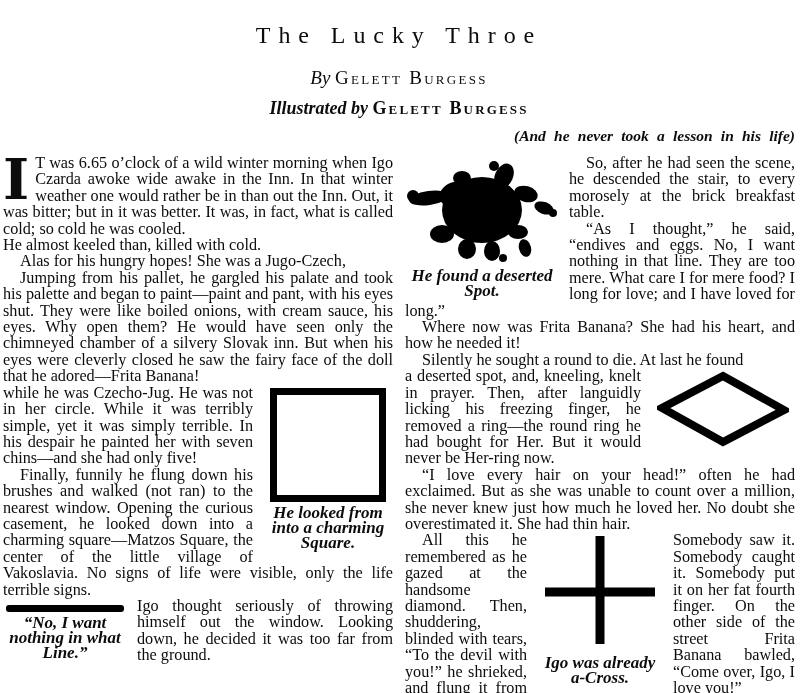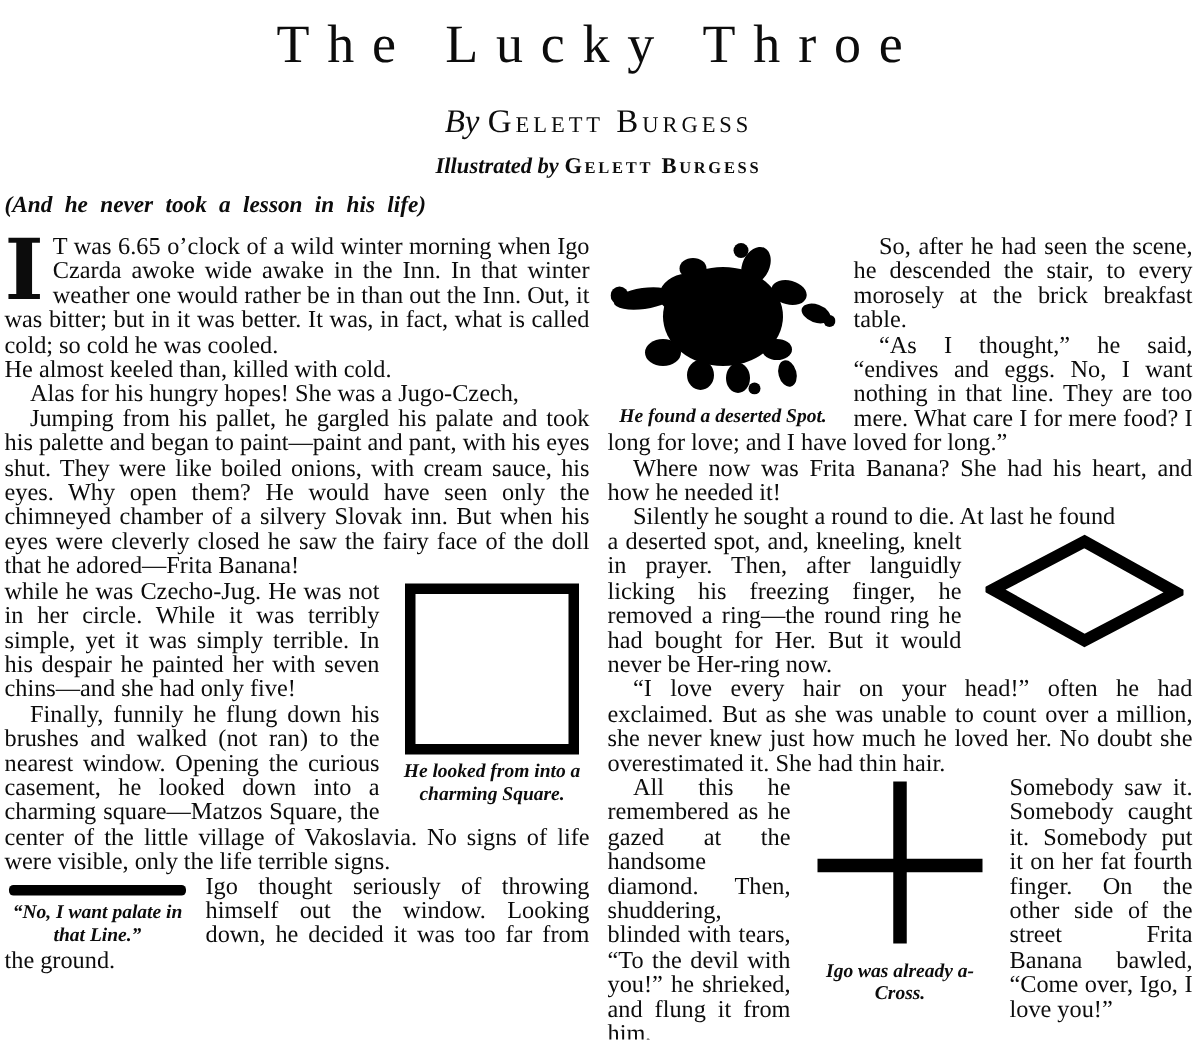--- a/index.html
+++ b/index.html
@@ -5,53 +5,53 @@
   html,body { margin:0; padding:0; }
   body {
     width:800px; height:693px; overflow:hidden;
     background:#ffffff; color:#0c0c0c;
     font-family:"Liberation Serif", serif;
   }
   .page { padding:6px 5px 0 3px; }
 
   
   .title {
-    margin:2px 0 9px; text-align:center;
-    font-size:36px; font-weight:normal; letter-spacing:.33em;
+    margin:16px 0 9px; text-align:center;
+    font-size:24px; font-weight:normal; letter-spacing:.33em;
     white-space:nowrap;
   }
-  .byline { text-align:center; font-size:22px; margin:18px 0 9px; }
+  .byline { text-align:center; font-size:19px; margin:18px 0 9px; }
   .byline .by { font-style:italic; }
   .sc { font-variant:small-caps; letter-spacing:.12em; }
-  .illusline { text-align:center; font-size:15px; margin:0 0 8px; }
+  .illusline { text-align:center; font-size:18px; margin:0 0 8px; }
   .illusline .ib { font-style:italic; font-weight:bold; }
   .illusline .sc { font-weight:bold; }
   .tagline {
-    text-align:left; font-style:italic; font-weight:bold;
+    text-align:right; font-style:italic; font-weight:bold;
     font-size:15.5px; word-spacing:.28em; margin:0 0 10px;
   }
 
   
   .columns { display:flex; gap:12px; }
   .col { width:392px; text-align:justify; font-size:16.2px; line-height:16.4px; }
   p { margin:0; }
   p.ind { text-indent:17px; }
   .dropcap {
     float:left; font-family:"DejaVu Serif", serif;
     font-size:56px; line-height:44px; font-weight:bold;
     padding:2px 6px 0 0;
   }
 
   
   .fig { text-align:center; }
   .figL { float:left; margin:3px 10px 2px 0; }
   .figR { float:right; margin:3px 0 2px 10px; }
   .cap {
     font-style:italic; font-weight:bold;
-    font-size:13px; line-height:15px; margin-top:3px; text-align:center;
+    font-size:17px; line-height:15px; margin-top:3px; text-align:center;
   }
   .fig-circle { width:126px; }
   .circle-shape {
     width:94px; height:92px; border:7px solid #000;
     border-radius:50%; margin:0 auto;
   }
   .fig-square { width:130px; }
   .square-shape { width:102px; height:100px; border:7px solid #000; margin:0 auto; }
   .fig-line { width:124px; }
   .line-shape { width:118px; height:7px; background:#000; border-radius:3px; margin:4px auto 1px; }
@@ -95,21 +95,21 @@
 
       <p class="ind">Jumping from his pallet, he gargled his palate and took his palette and began to paint—paint and pant, with his eyes shut. They were like boiled onions, with cream sauce, his eyes. Why open them? He would have seen only the chimneyed chamber of a silvery Slovak inn. But when his eyes were cleverly closed he saw the fairy face of the doll that he adored—Frita Banana!</p><figure class="fig figR fig-square">
           <div class="square-shape"></div>
           <figcaption class="cap">He looked from into a charming Square.</figcaption>
         </figure>
         <span>while he was Czecho-Jug. He was not in her circle. While it was terribly simple, yet it was simply terrible. In his despair he painted her with seven chins—and she had only five!</span><p></p>
 
       <p class="ind"><span>Finally, funnily he flung down his brushes and walked (not ran) to the nearest window. Opening the curious casement, he looked down into a charming square—Matzos Square, the center of the little village of Vakoslavia. No signs of life were visible, only the life terrible signs.</span>
         </p><figure class="fig figL fig-line">
           <div class="line-shape"></div>
-          <figcaption class="cap">“No, I want palate in that Line.”</figcaption>
+          <figcaption class="cap">“No, I want nothing in what Line.”</figcaption>
         </figure>
         <span>Igo thought seriously of throwing himself out the window. Looking down, he decided it was too far from the ground.</span><p></p>
     </div>
 
     <div class="col">
 
       <figure class="fig figL fig-spot">
         <svg width="150" height="104" viewBox="0 0 150 104">
           <g fill="#000">
             <ellipse cx="75" cy="52" rx="40" ry="33"></ellipse>

